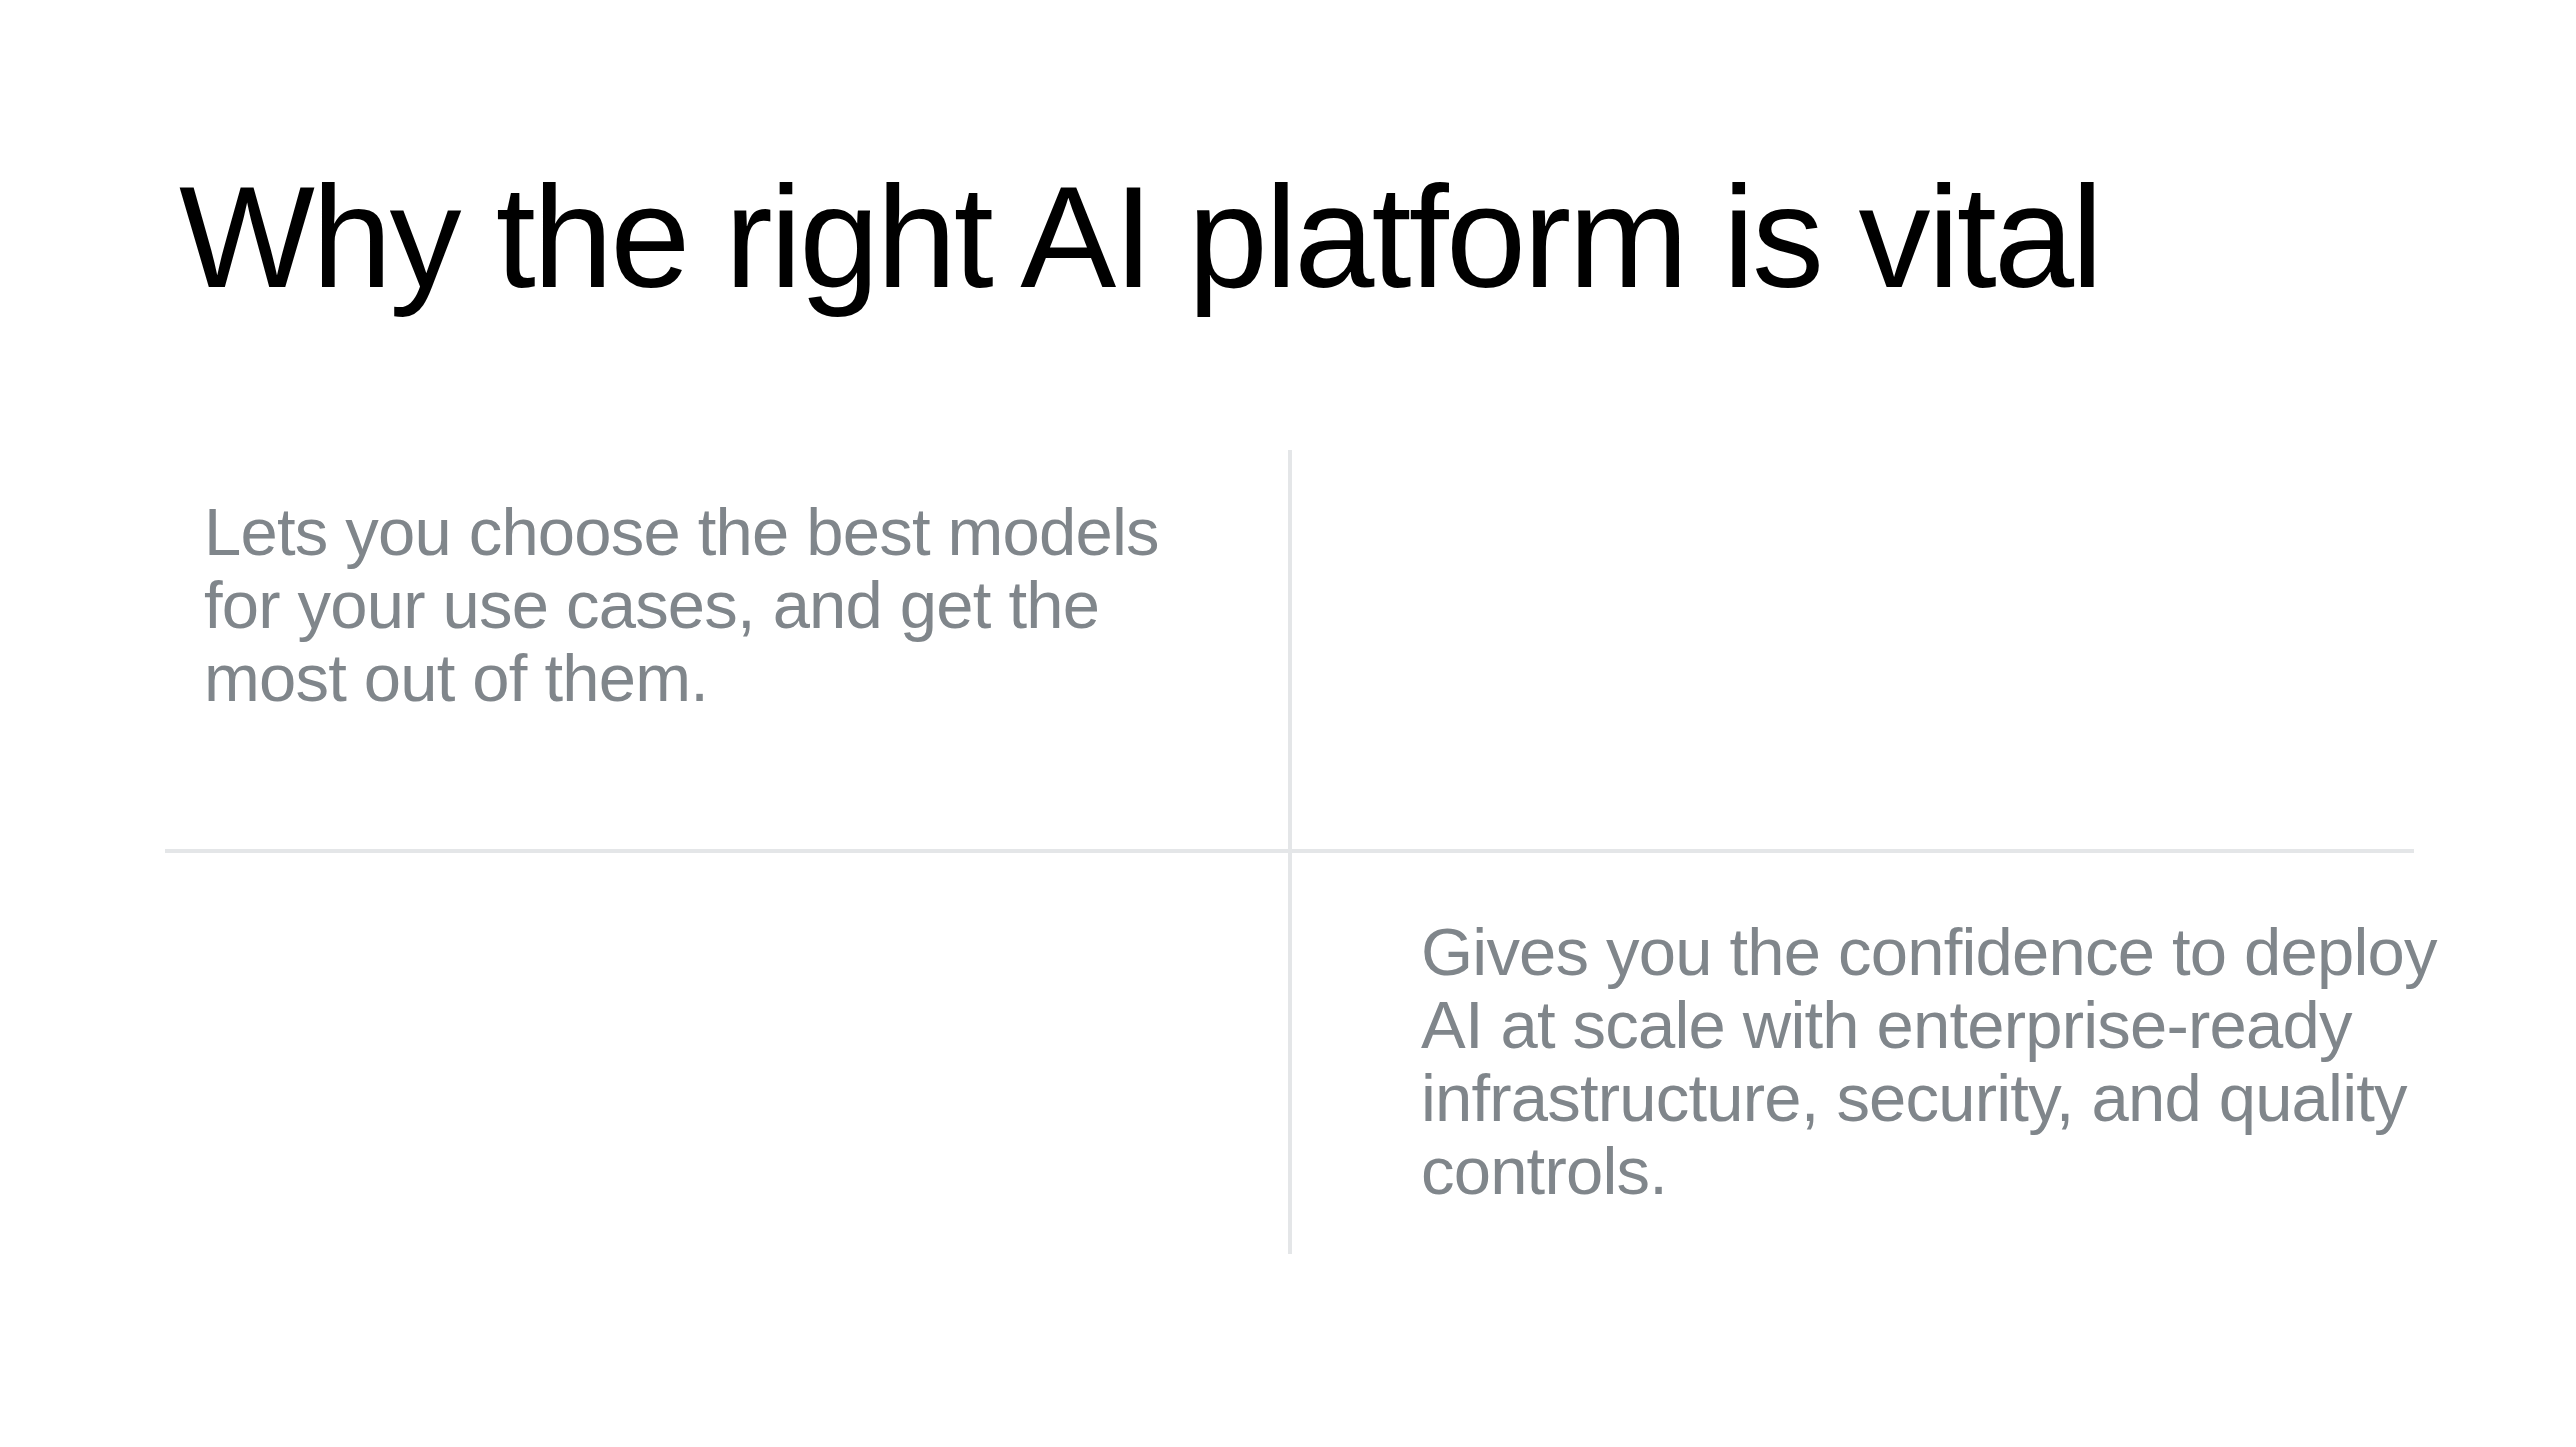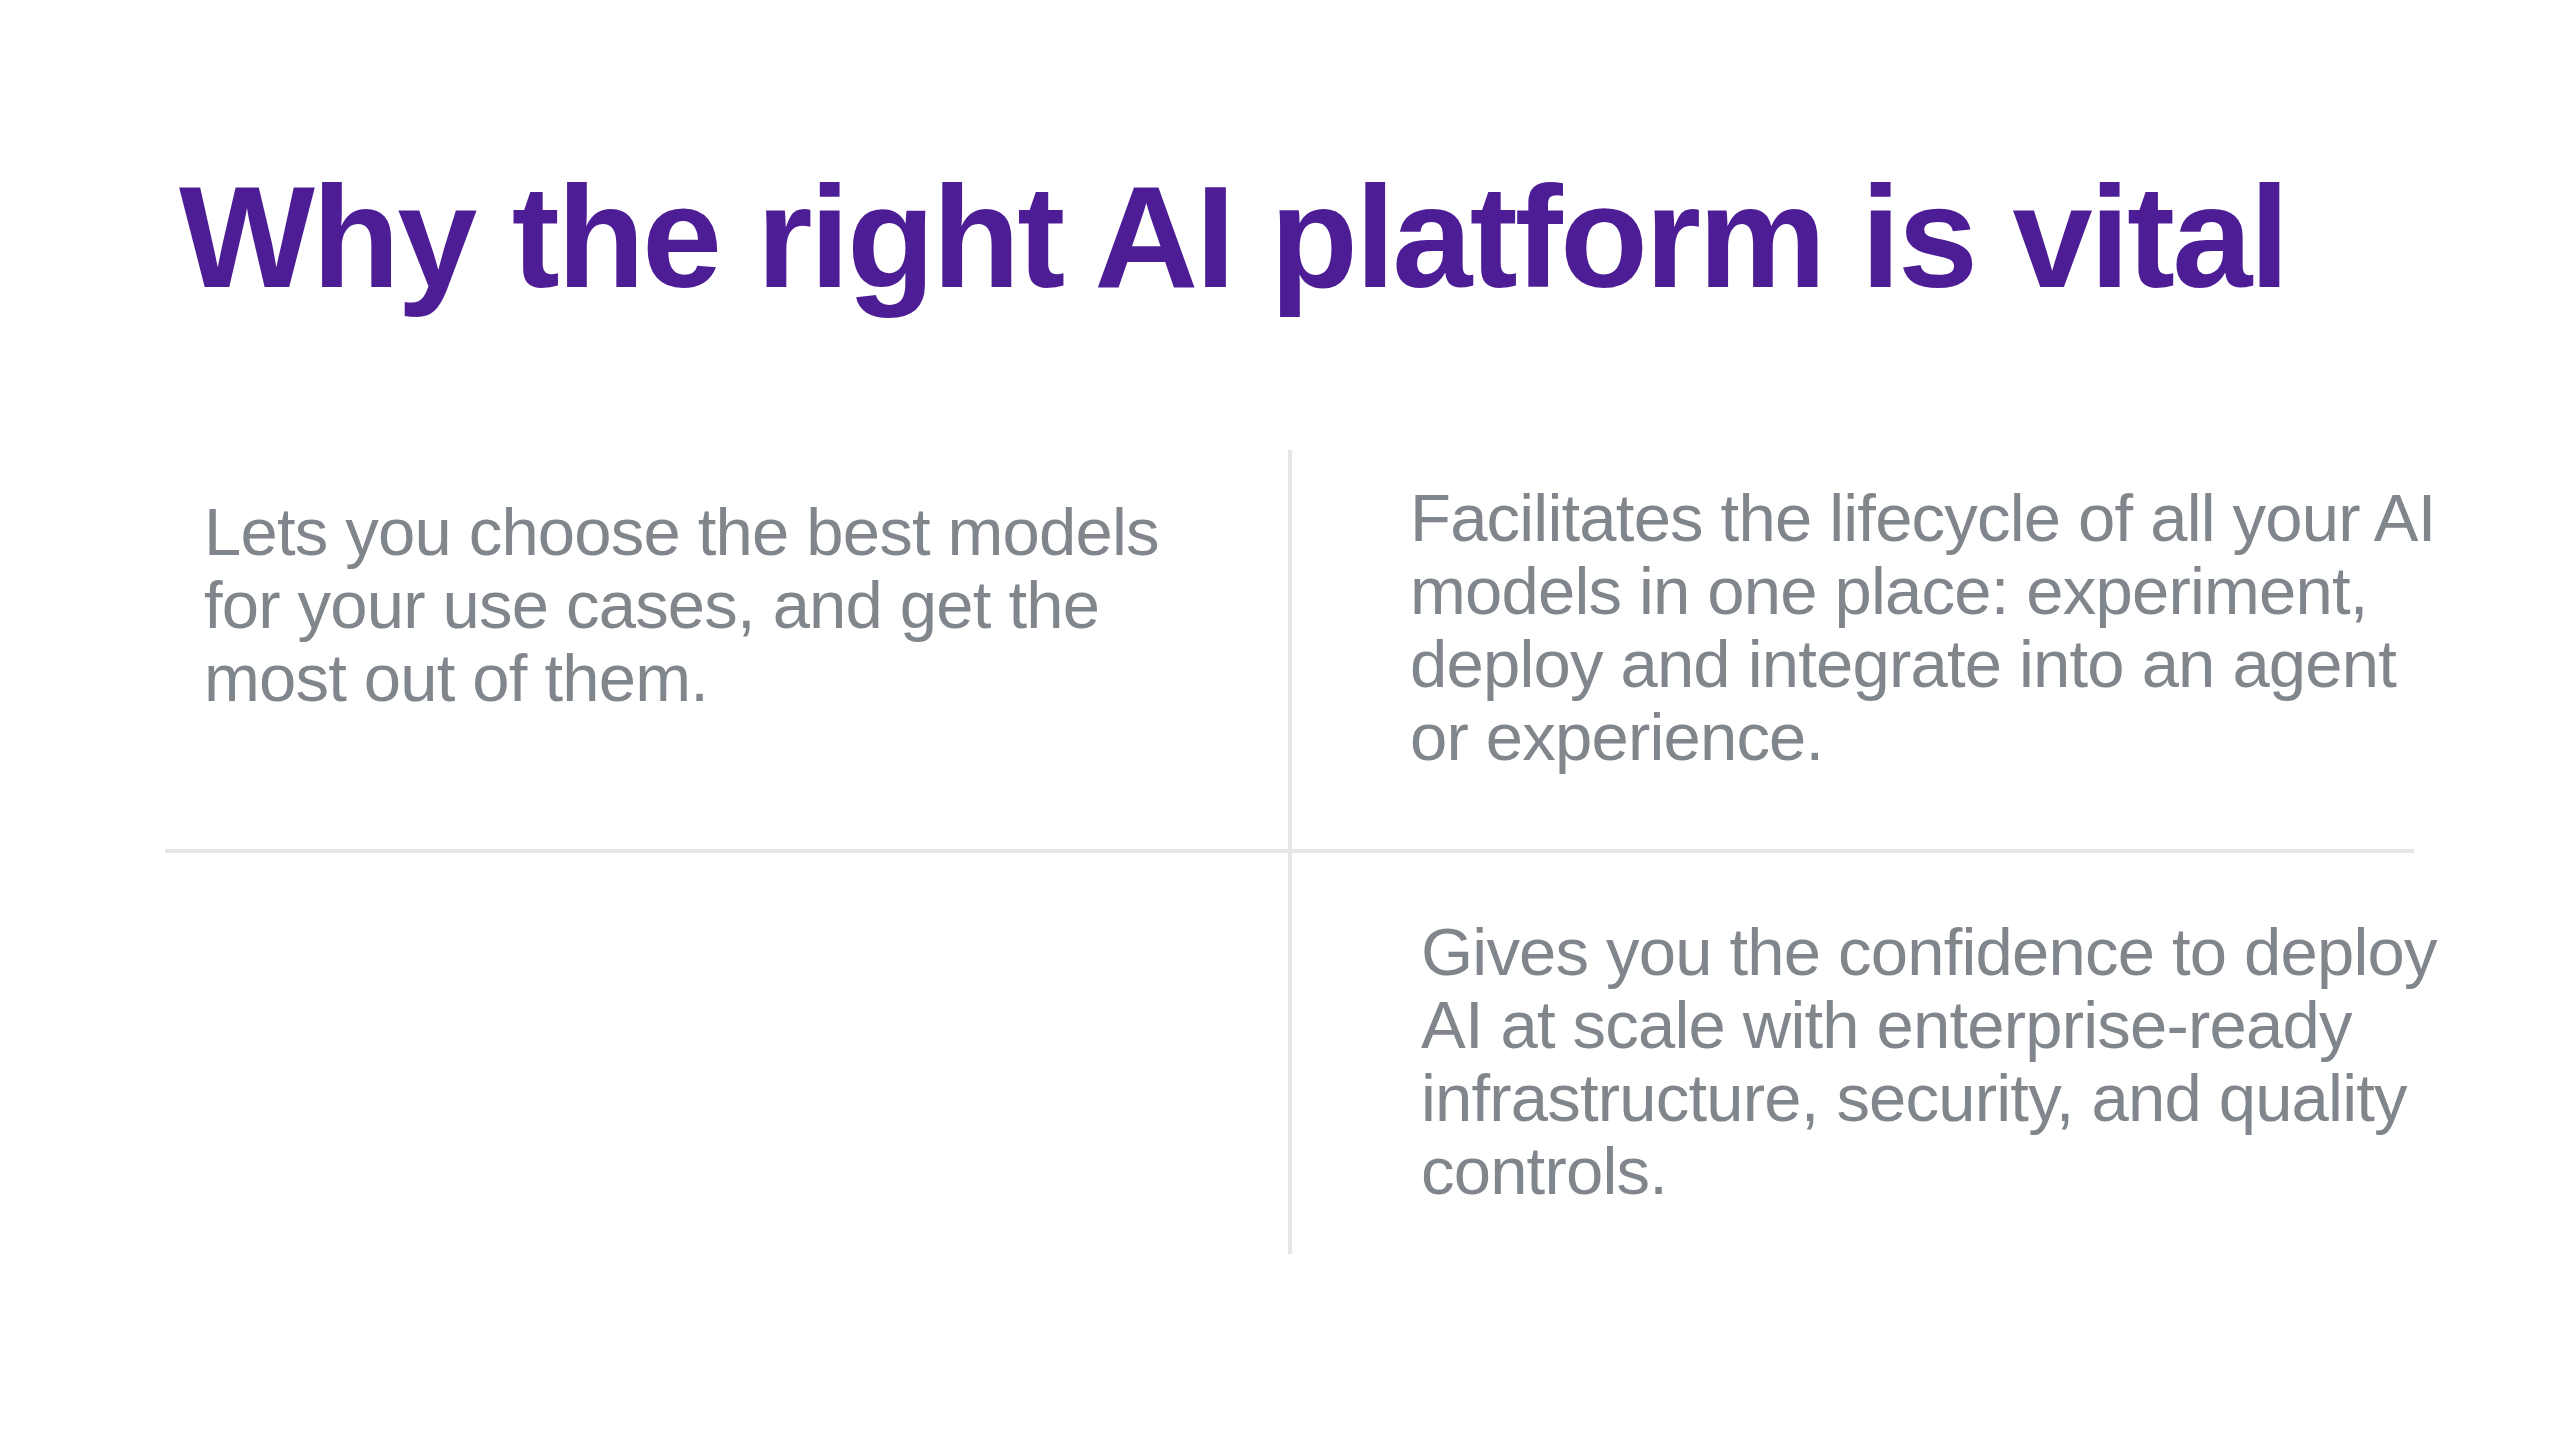--- a/index.html
+++ b/index.html
@@ -20,24 +20,24 @@
 
   
   #slide-title {
     position: absolute;
     left: 179px;
     top: 163px;
     width: 2222px;
     margin: 0;
     font-family: "Liberation Sans", sans-serif;
     font-size: 144px;
-    font-weight: 700;
+    font-weight: 400;
     line-height: 1.04;
     letter-spacing: -2.8px;
-    color: #4c1d95;
+    color: #000000;
     white-space: nowrap;
   }
 
   
   #quadrant-grid {
     position: absolute;
     left: 0;
     top: 0;
     width: 2384px;
     height: 1447px;
@@ -110,23 +110,20 @@
   <div id="quadrant-grid">
 
     <div class="divider" id="divider-vertical"></div>
 
     <div class="divider" id="divider-horizontal"></div>
 
     <div class="quadrant" id="quadrant-top-left">
       <p class="quadrant-text">Lets you choose the best models for your use cases, and get the most out of them.</p>
     </div>
 
-    <div class="quadrant" id="quadrant-top-right">
-      <p class="quadrant-text">Facilitates the lifecycle of all your AI models in one place: experiment, deploy and integrate into an agent or experience.</p>
-    </div>
 
 
     <div class="quadrant" id="quadrant-bottom-right">
       <p class="quadrant-text">Gives you the confidence to deploy AI at scale with enterprise-ready infrastructure, security, and quality controls.</p>
     </div>
 
   </div>
 </div>
 
 

